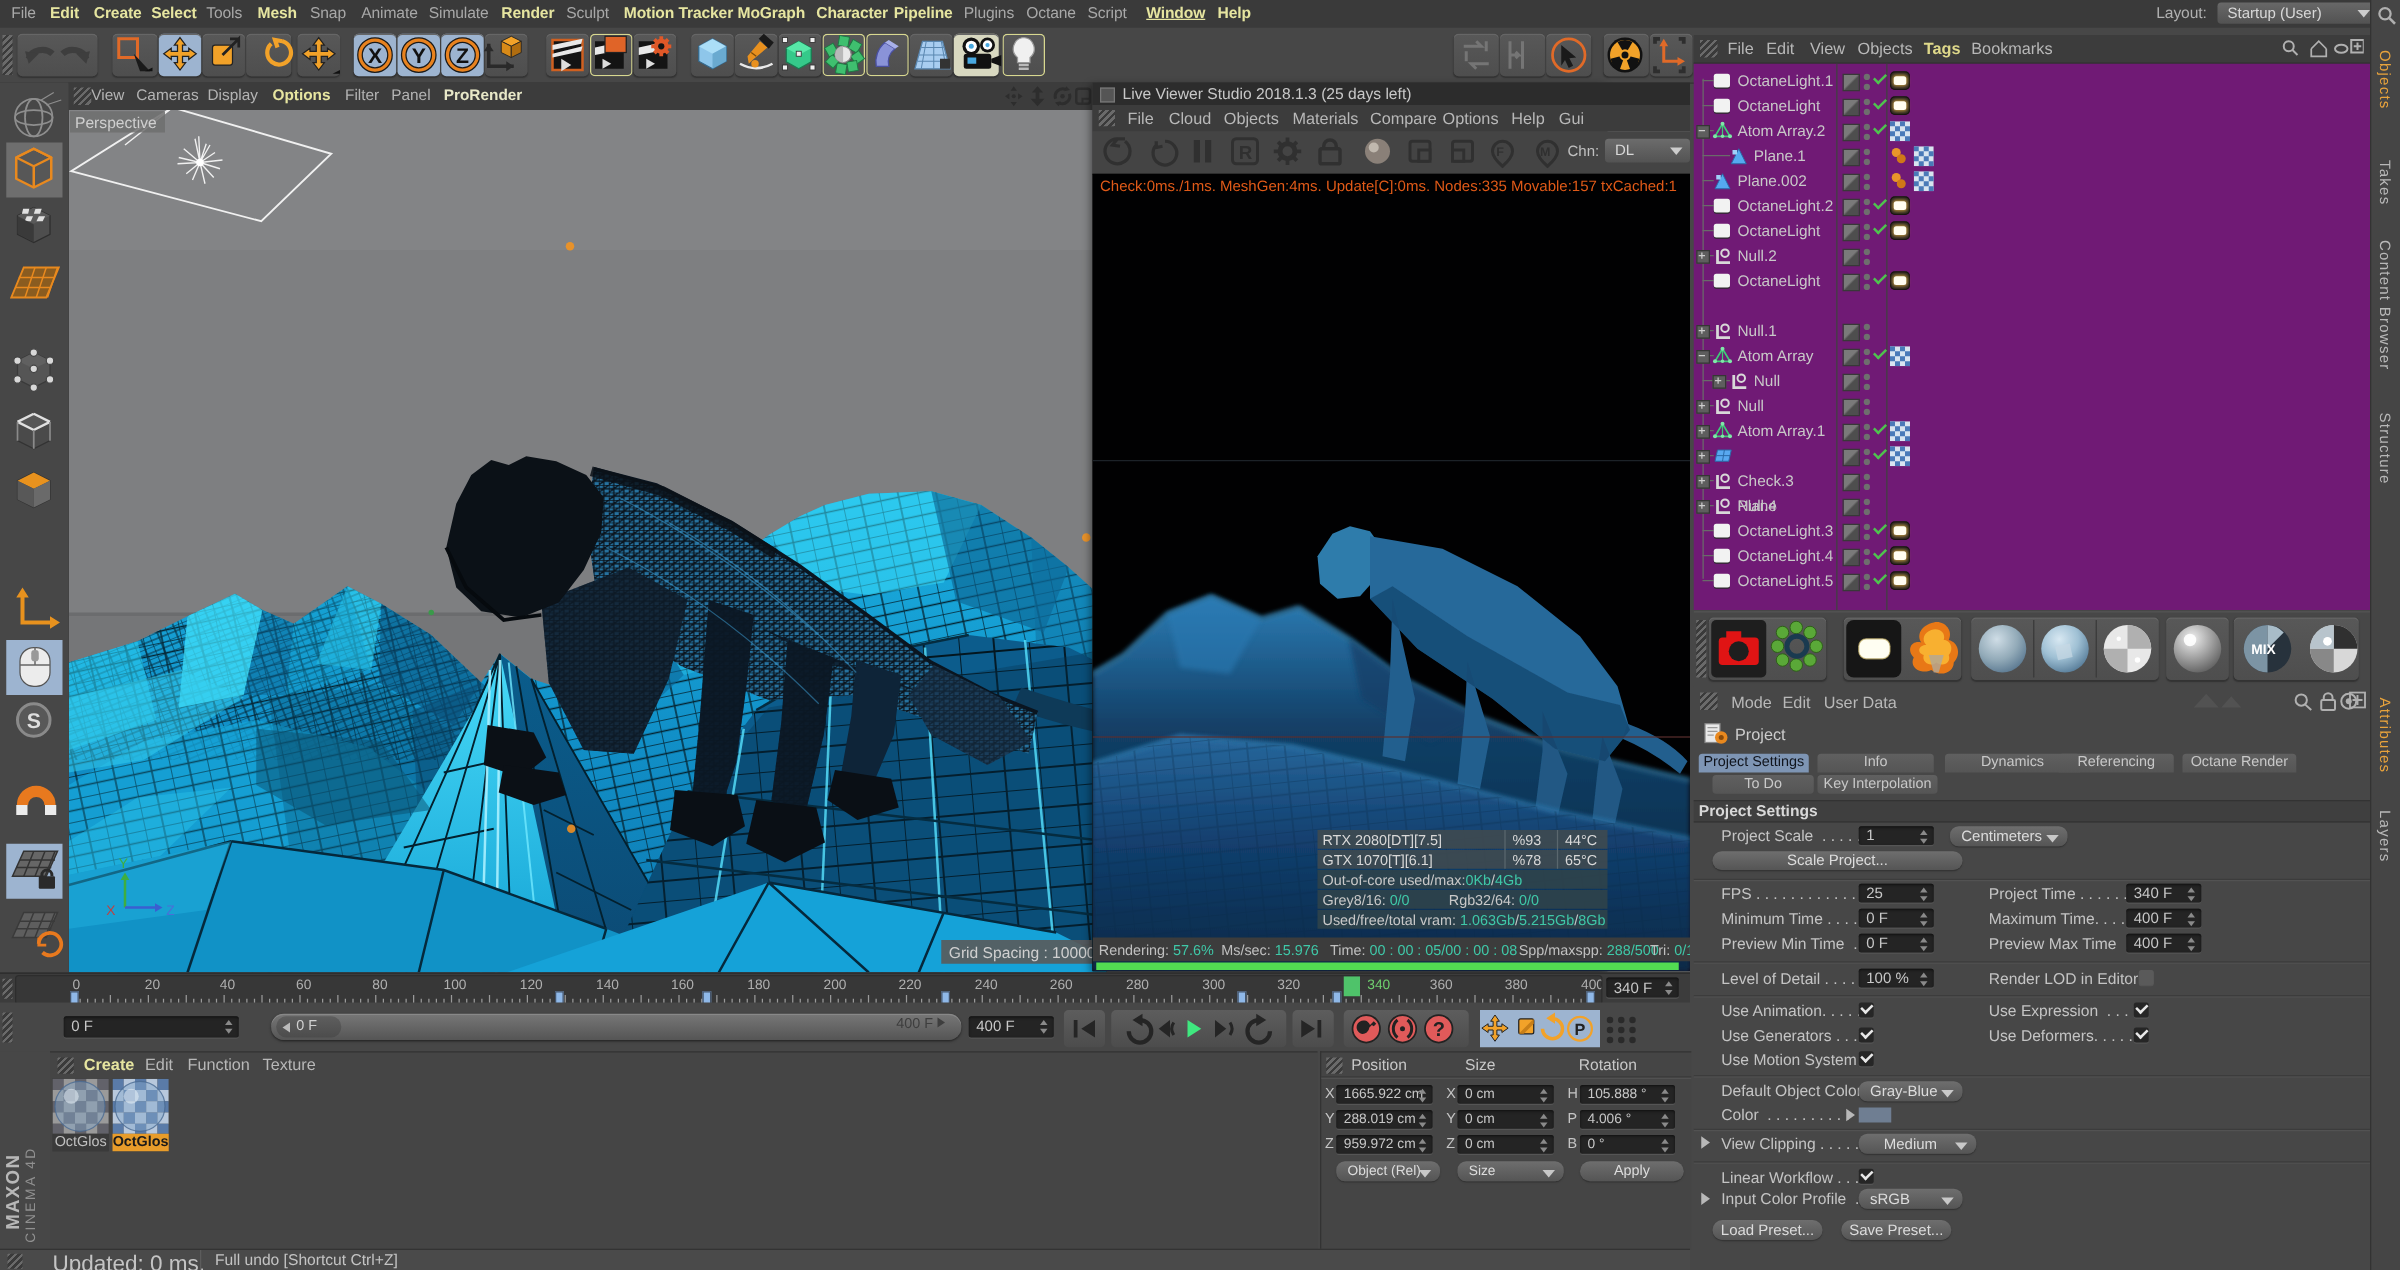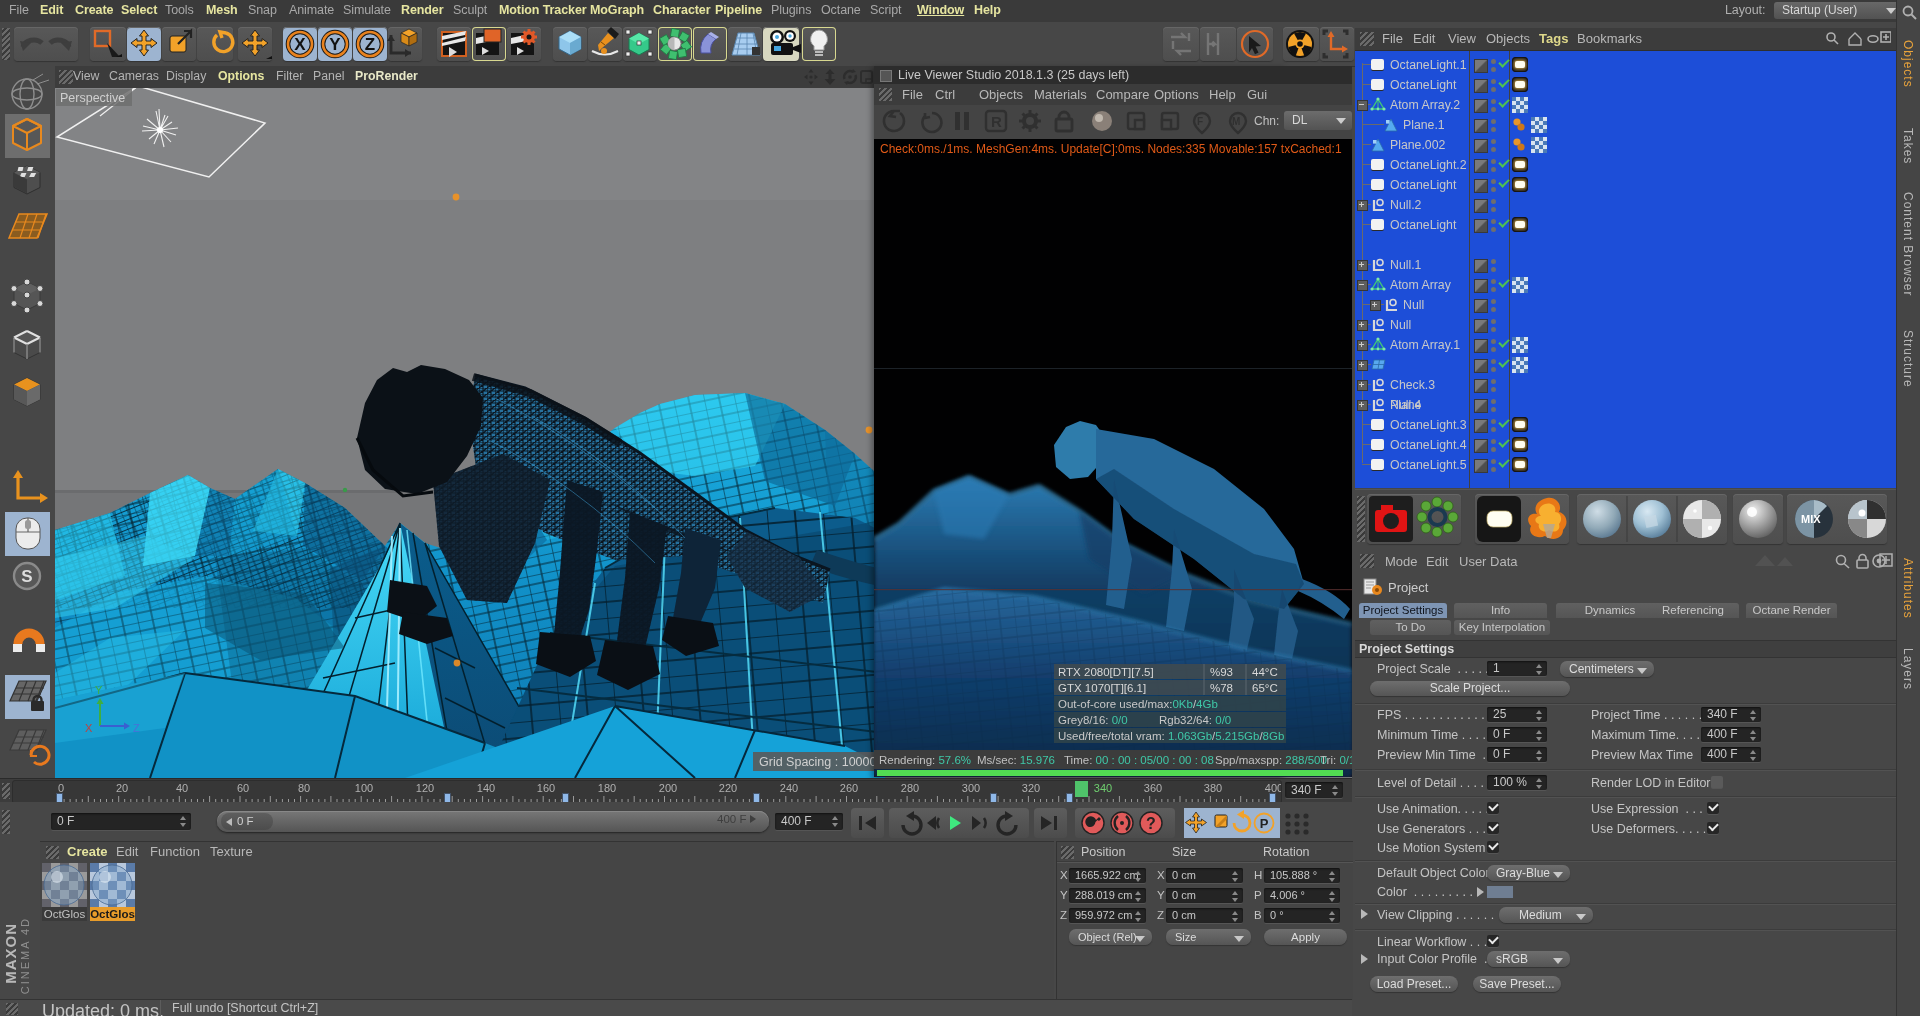--- a/index.html
+++ b/index.html
@@ -557,21 +557,21 @@
 </div>
 
 <div class="abs" style="left:874px;top:66px;width:412px;height:711px;background:#3f3f3f;box-shadow:-2px 2px 6px rgba(0,0,0,.4);">
   <div class="abs" style="left:0;top:0;width:478px;height:18px;background:#2c2c2c;">
     <div class="abs" style="left:6px;top:4px;width:10px;height:10px;background:#555;border:1px solid #777;"></div>
     <div class="abs" style="left:24px;top:2px;font-size:12.5px;color:#c8c8c8;">Live Viewer Studio 2018.1.3 (25 days left)</div>
   </div>
   <div class="abs" style="left:0;top:18px;width:478px;height:21px;background:#3c3c3c;">
     <div class="abs grip" style="left:5px;top:4px;width:13px;height:13px;"></div>
     <div class="abs txt" style="left:28px;top:3px;color:#b8b8b8;">File</div>
-    <div class="abs txt" style="left:61px;top:3px;color:#b8b8b8;">Ctrl</div>
+    <div class="abs txt" style="left:61px;top:3px;color:#b8b8b8;">Cloud</div>
     <div class="abs txt" style="left:105px;top:3px;color:#b8b8b8;">Objects</div>
     <div class="abs txt" style="left:160px;top:3px;color:#b8b8b8;">Materials</div>
     <div class="abs txt" style="left:222px;top:3px;color:#b8b8b8;">Compare</div>
     <div class="abs txt" style="left:280px;top:3px;color:#b8b8b8;">Options</div>
     <div class="abs txt" style="left:335px;top:3px;color:#b8b8b8;">Help</div>
     <div class="abs txt" style="left:373px;top:3px;color:#b8b8b8;">Gui</div>
   </div>
   <div id="lvtoolbar" class="abs" style="left:0;top:39px;width:478px;height:34px;background:#444;border-bottom:1px solid #2e2e2e;">
     <svg class="abs" style="left:6px;top:2px;" width="400" height="30" viewBox="0 0 400 30">
       <g stroke="#303030" stroke-width="2.6" fill="none">
@@ -733,21 +733,21 @@
     <g stroke="#b0b0b0" stroke-width="1.6" fill="none">
       <circle cx="6" cy="6" r="4"></circle>
           <path d="M9 9 l4 4"></path>
       <path d="M24 8 l6 -6 6 6 M24 8 v6 h12 v-6" stroke-width="1.4"></path>
       <ellipse cx="48" cy="8" rx="5" ry="3.2"></ellipse>
       <rect x="56" y="1" width="10" height="10"></rect>
           <path d="M61 3 v6 M58 6 h6"></path>
     </g>
   </svg>
 </div>
-<div id="omlist" class="abs" style="left:1355px;top:51px;width:541px;height:437px;background:#1d4ed8;">
+<div id="omlist" class="abs" style="left:1355px;top:51px;width:541px;height:437px;background:#701a75;">
       <div class="abs" style="left:7px;top:12px;width:1px;height:400px;background:#6a6a6a;"></div>
       <div class="abs" style="left:114px;top:0;width:1px;height:437px;background:#404040;"></div>
       <div class="abs" style="left:154px;top:0;width:1px;height:437px;background:#404040;"></div>
 <div class="omrow" style="top:4px;">
         <div class="abs" style="left:7px;top:9px;width:9px;height:1px;background:#6a6a6a;"></div>
         <div class="abs" style="left:16px;top:4px;width:13px;height:11px;background:#f2f2f2;border-radius:2px;box-shadow:0 1px 0 #2a2a2a;"></div>
         <div class="omtxt" style="left:35px;color:#c8c8c8;">OctaneLight.1</div>
         <div class="layic" style="left:119px;"></div>
         <div class="dots" style="left:136px;top:1px;"></div>
         <div class="check" style="left:143px;"></div>
@@ -1218,21 +1218,21 @@
 <div class="chk on" style="left:132px;top:293px;"></div>
 <div class="abs" style="left:0;top:312px;width:541px;height:1px;background:#3c3c3c;box-shadow:0 1px 0 #525252;"></div>
 <div class="abs lbl" style="left:22px;top:318px;font-size:12.5px;color:#c4c4c4;">Default Object Color</div>
 <div class="drop" style="left:132px;top:317px;width:74px;height:16px;line-height:16px;">Gray-Blue</div>
 <div class="abs lbl" style="left:22px;top:337px;font-size:12.5px;color:#c4c4c4;">Color &nbsp;. . . . . . . . . .</div>
 <div class="abs" style="left:122px;top:339px;width:0;height:0;border:5px solid transparent;border-left:7px solid #b8b8b8;"></div>
 <div class="abs" style="left:132px;top:338px;width:26px;height:12px;background:#6f7e92;"></div>
 <div class="abs" style="left:0;top:355px;width:541px;height:1px;background:#3c3c3c;box-shadow:0 1px 0 #525252;"></div>
 <div class="abs" style="left:6px;top:361px;width:0;height:0;border:5px solid transparent;border-left:7px solid #b8b8b8;"></div>
 <div class="abs lbl" style="left:22px;top:360px;font-size:12.5px;color:#c4c4c4;">View Clipping . . . . . .</div>
-<div class="drop" style="left:144px;top:359px;width:74px;height:16px;line-height:16px;padding-left:20px;">Medium</div>
+<div class="drop" style="left:132px;top:359px;width:74px;height:16px;line-height:16px;padding-left:20px;">Medium</div>
 <div class="abs" style="left:0;top:381px;width:541px;height:1px;background:#3c3c3c;box-shadow:0 1px 0 #525252;"></div>
 <div class="abs lbl" style="left:22px;top:387px;font-size:12.5px;color:#c4c4c4;">Linear Workflow . . .</div>
 <div class="chk on" style="left:132px;top:387px;"></div>
 <div class="abs" style="left:6px;top:406px;width:0;height:0;border:5px solid transparent;border-left:7px solid #b8b8b8;"></div>
 <div class="abs lbl" style="left:22px;top:404px;font-size:12.5px;color:#c4c4c4;text-align:center;">Input Color Profile &nbsp;.</div>
 <div class="drop" style="left:132px;top:403px;width:74px;height:16px;line-height:16px;">sRGB</div>
 <div class="rbtn" style="left:15px;top:428px;width:88px;height:16px;line-height:16px;">Load Preset...</div>
 <div class="rbtn" style="left:118px;top:428px;width:88px;height:16px;line-height:16px;">Save Preset...</div>
     </div>
 </div>

